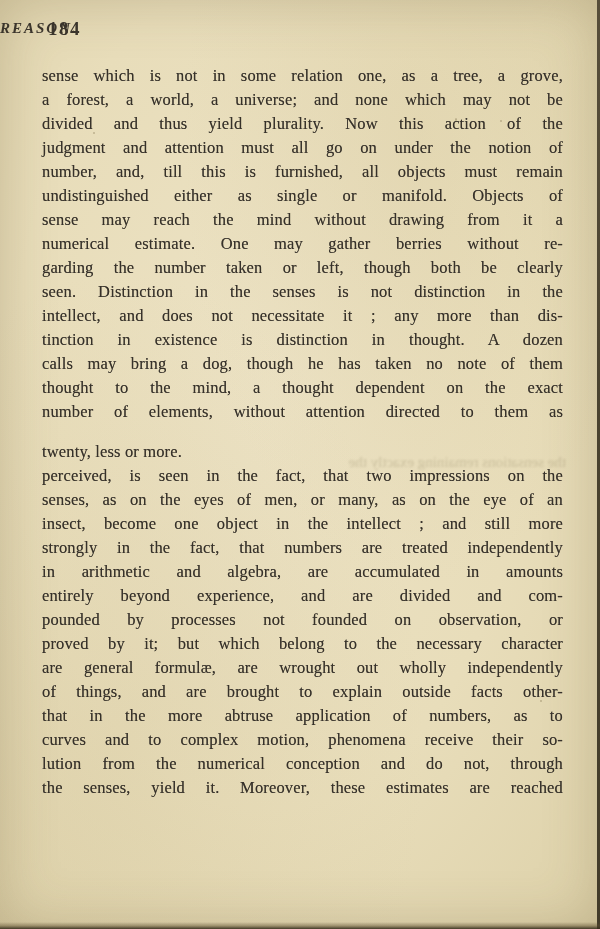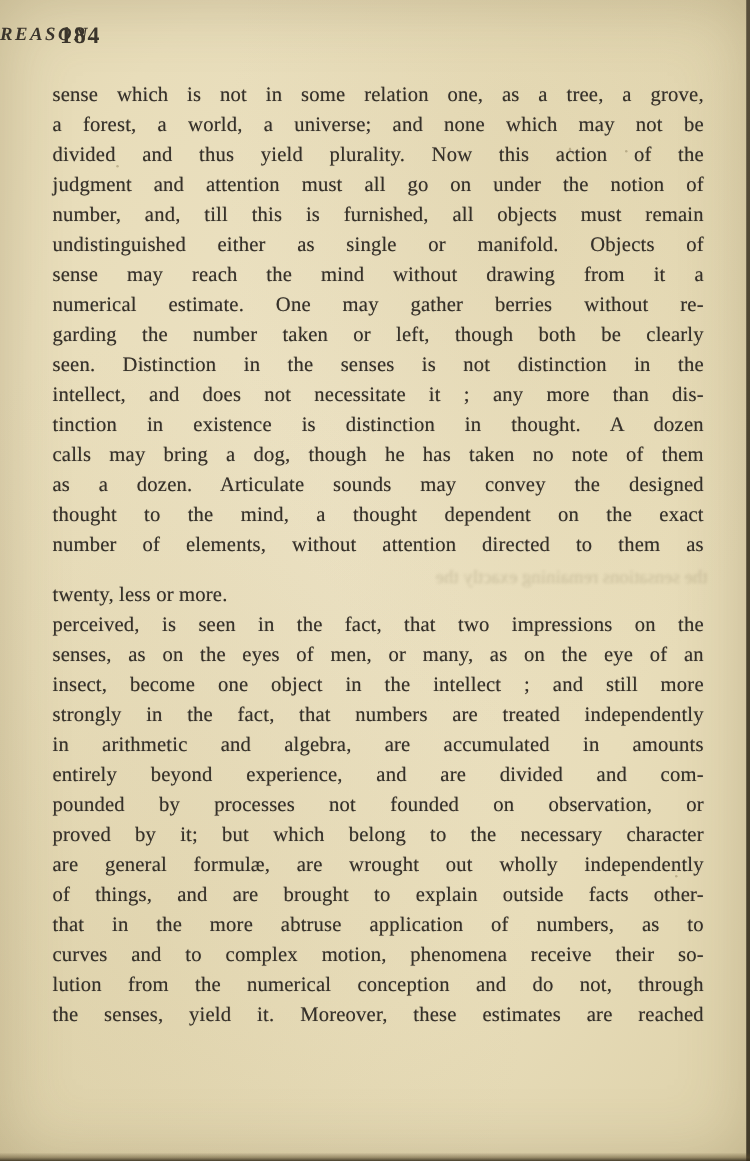--- a/index.html
+++ b/index.html
@@ -77,21 +77,20 @@
         <div class="line">judgment and attention  must all go on under the notion of</div>
         <div class="line">number, and, till this is furnished, all objects must remain</div>
         <div class="line">undistinguished either as single or manifold.  Objects of</div>
         <div class="line">sense may reach the mind without drawing from it a</div>
         <div class="line">numerical estimate.  One may gather berries without re-</div>
         <div class="line">garding the number taken or left, though both be clearly</div>
         <div class="line">seen.  Distinction in the senses is not distinction in the</div>
         <div class="line">intellect, and does not necessitate it ; any more than dis-</div>
         <div class="line">tinction in existence is distinction in thought.  A dozen</div>
         <div class="line">calls may bring a dog, though he has taken no note of them</div>
-        <div class="line">as a dozen.  Articulate sounds may convey the designed</div>
         <div class="line">thought to the mind, a thought dependent on the exact</div>
         <div class="line">number of elements, without attention directed to them as</div>
         <div class="line last-left">twenty, less or more.</div>
       </div>
       <div>
         <div class="line">perceived, is seen in the fact, that two impressions on the</div>
         <div class="line">senses, as on the eyes of men, or many, as on the eye of an</div>
         <div class="line">insect, become one object in the intellect ; and still more</div>
         <div class="line">strongly in the fact, that numbers are treated independently</div>
         <div class="line">in arithmetic and algebra, are accumulated in amounts</div>

